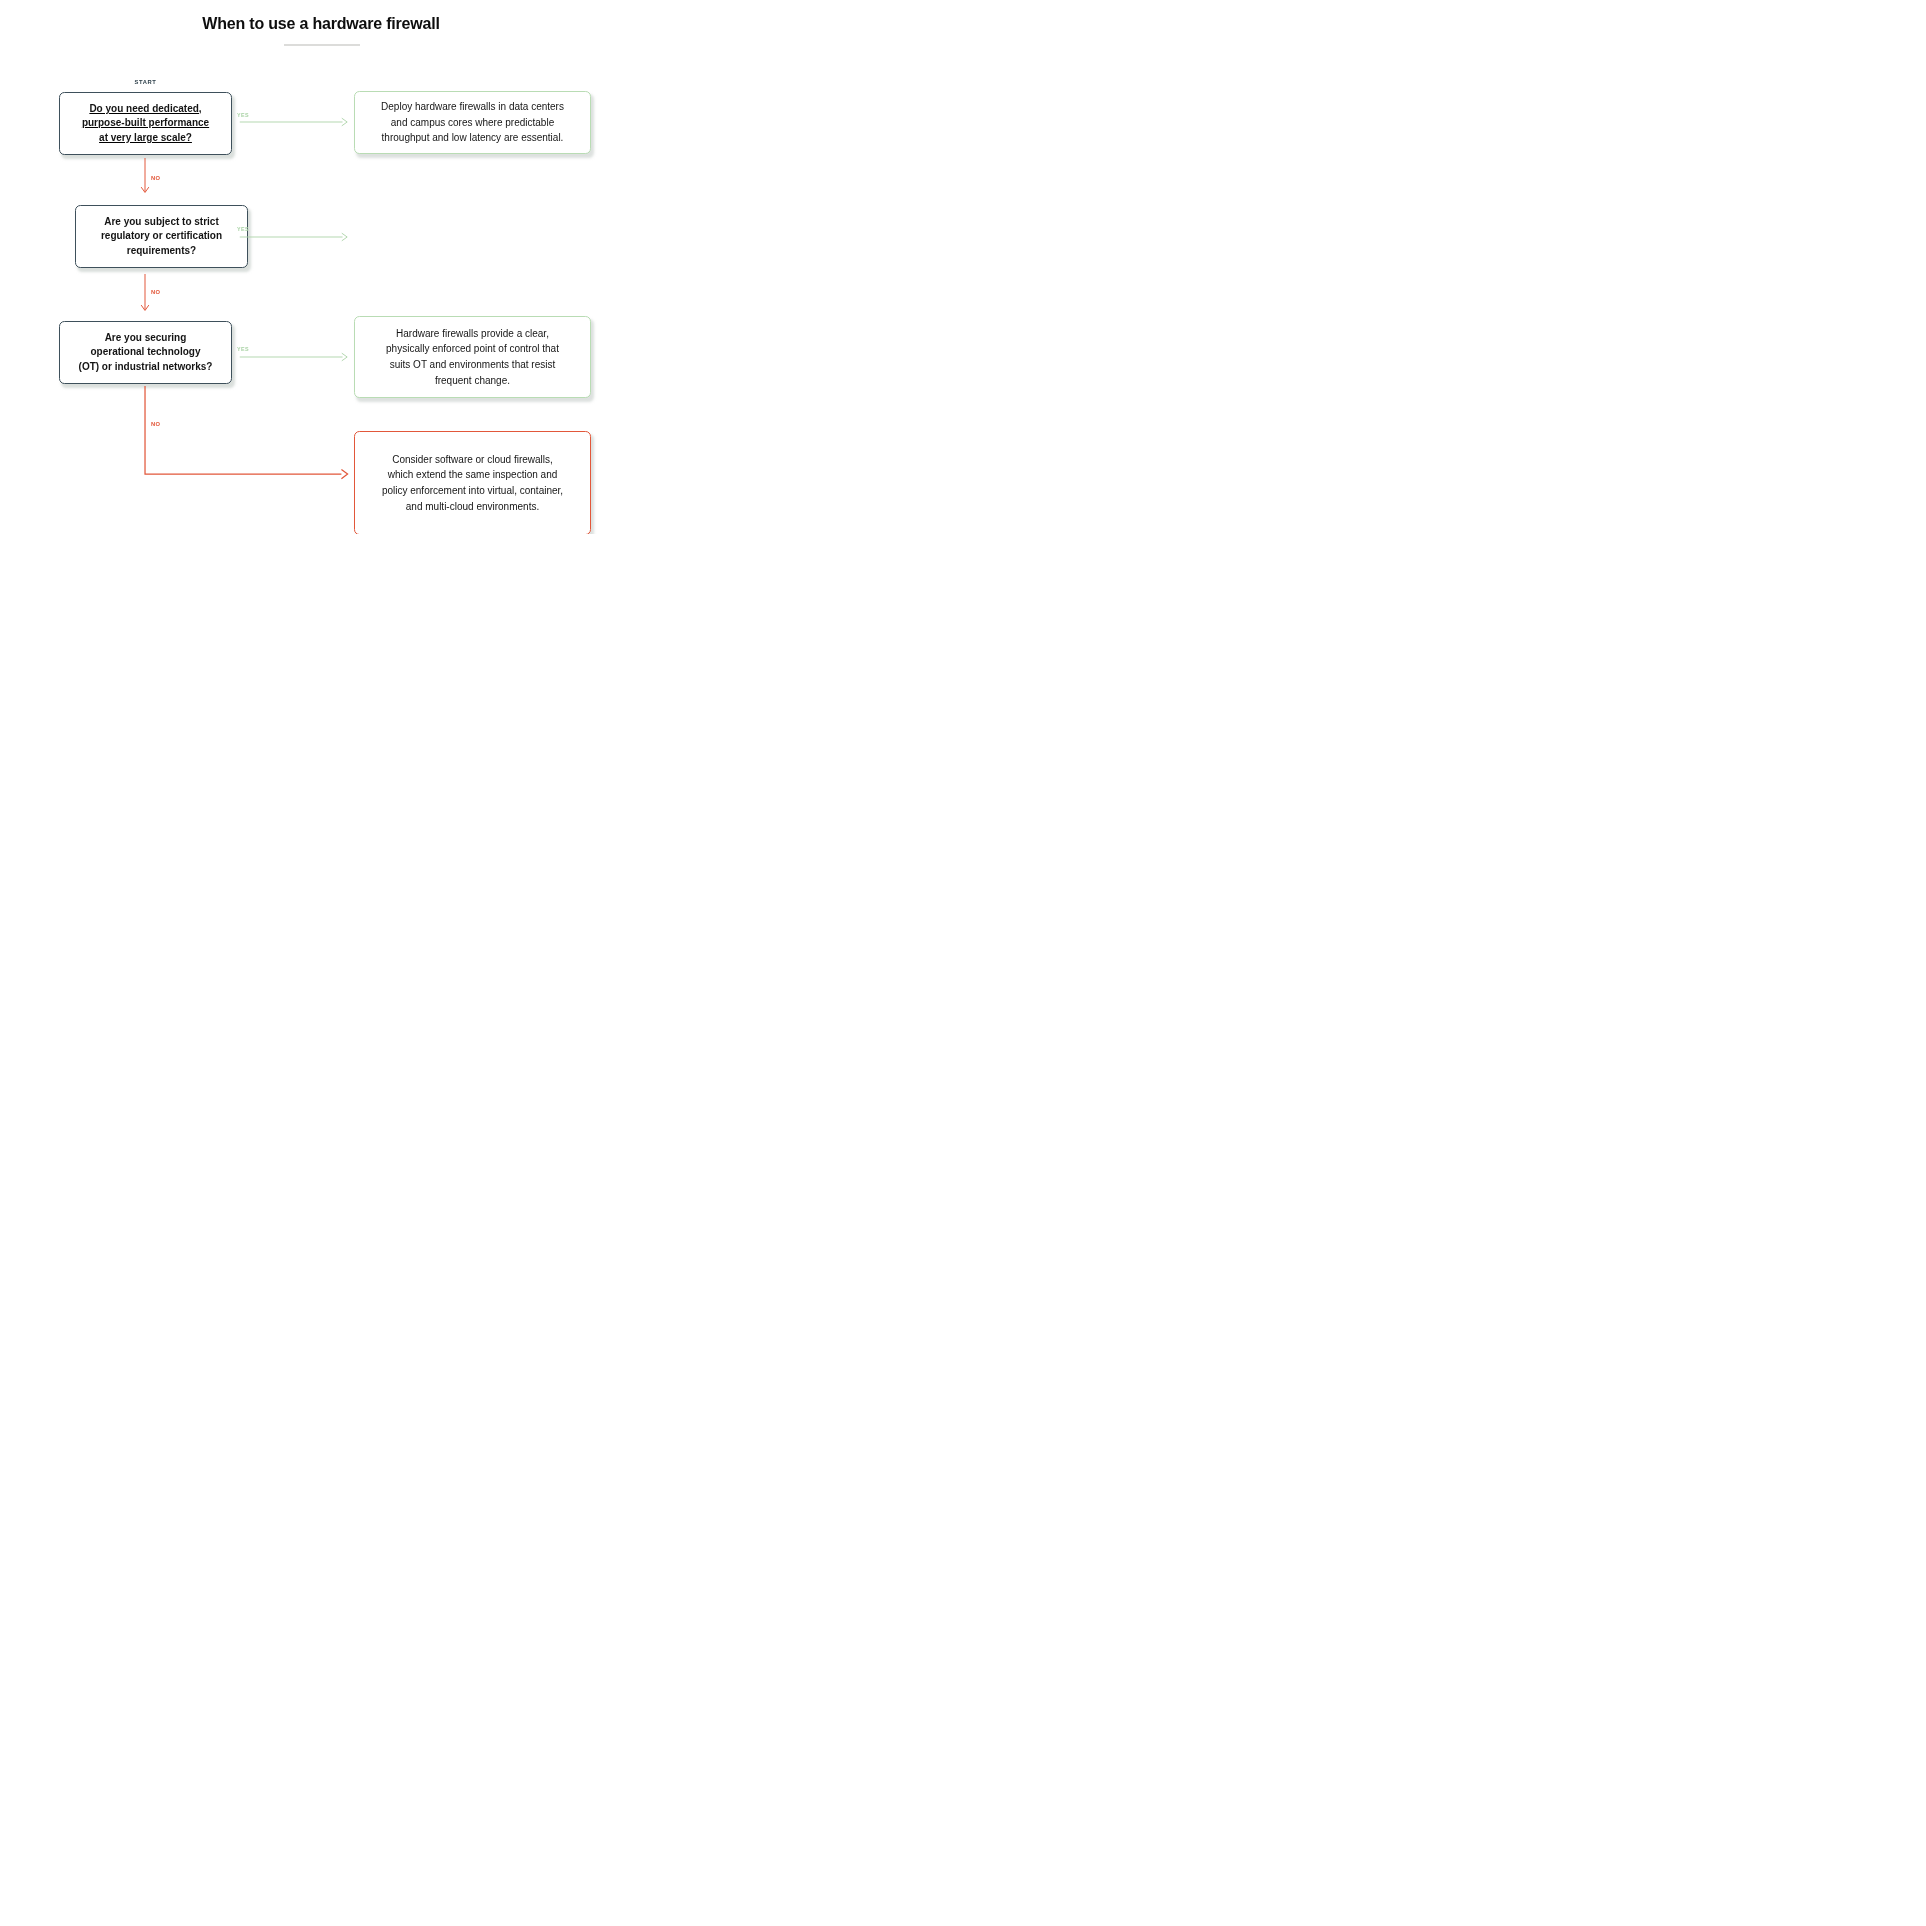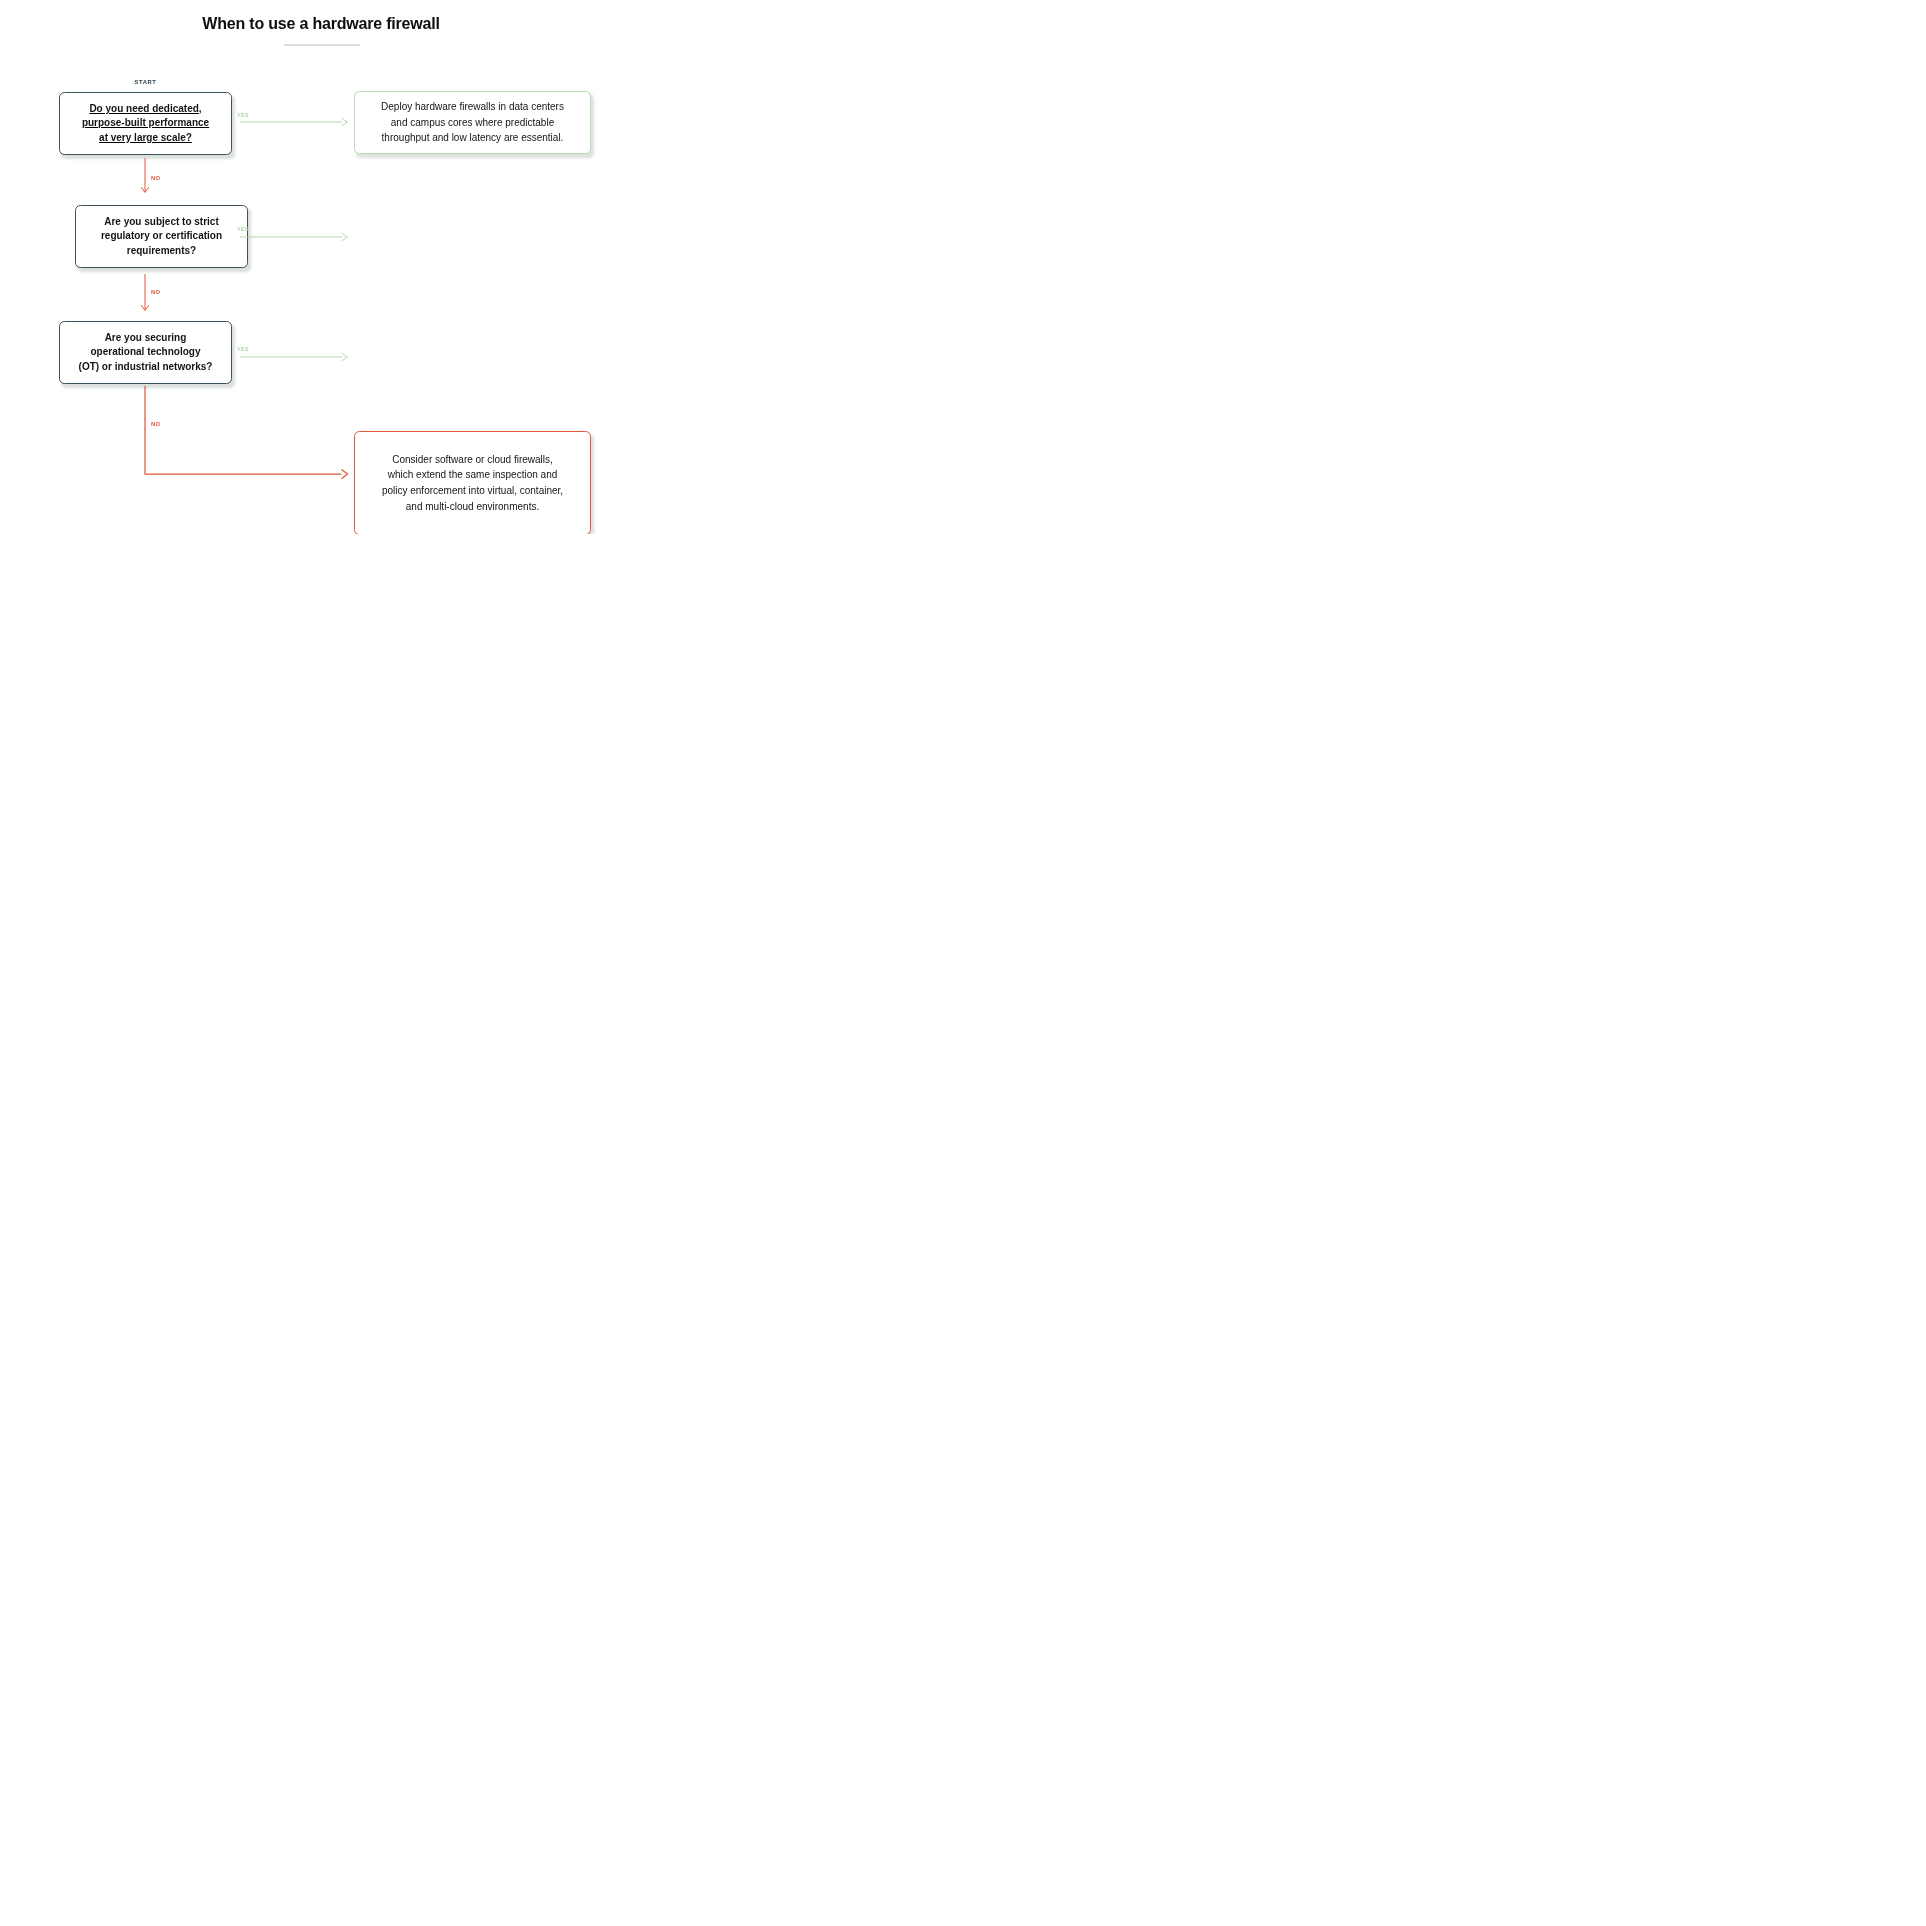--- a/index.html
+++ b/index.html
@@ -152,20 +152,26 @@
     <div class="qtext">Are you securing
 operational technology
 (OT) or industrial networks?</div>
   </div>
 
   <div class="abox a1">
     <div class="atext">Deploy hardware firewalls in data centers
 and campus cores where predictable
 throughput and low latency are essential.</div>
   </div>
+  <div class="abox a3">
+    <div class="atext">Hardware firewalls provide a clear,
+physically enforced point of control that
+suits OT and environments that resist
+frequent change.</div>
+  </div>
   <div class="abox a4 final">
     <div class="atext">Consider software or cloud firewalls,
 which extend the same inspection and
 policy enforcement into virtual, container,
 and multi-cloud environments.</div>
   </div>
 
   <div class="yes-label yes1-label">YES</div>
   <div class="yes-label yes2-label">YES</div>
   <div class="yes-label yes3-label">YES</div>

